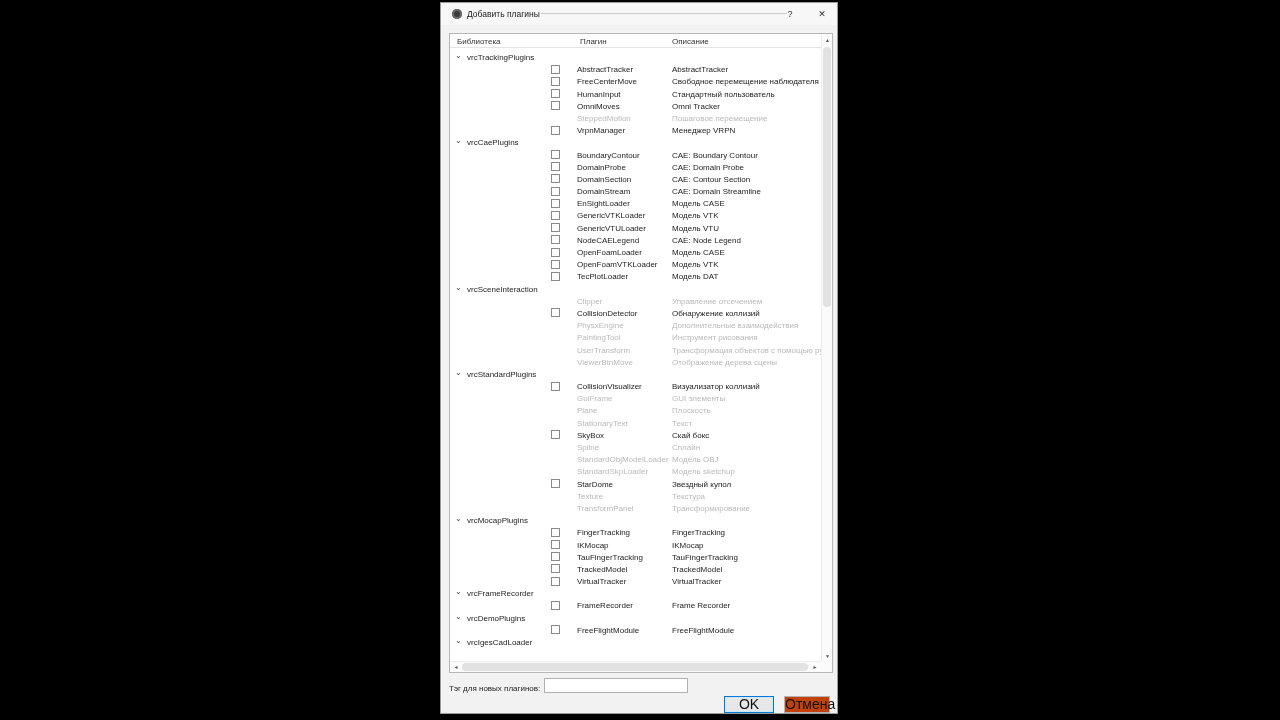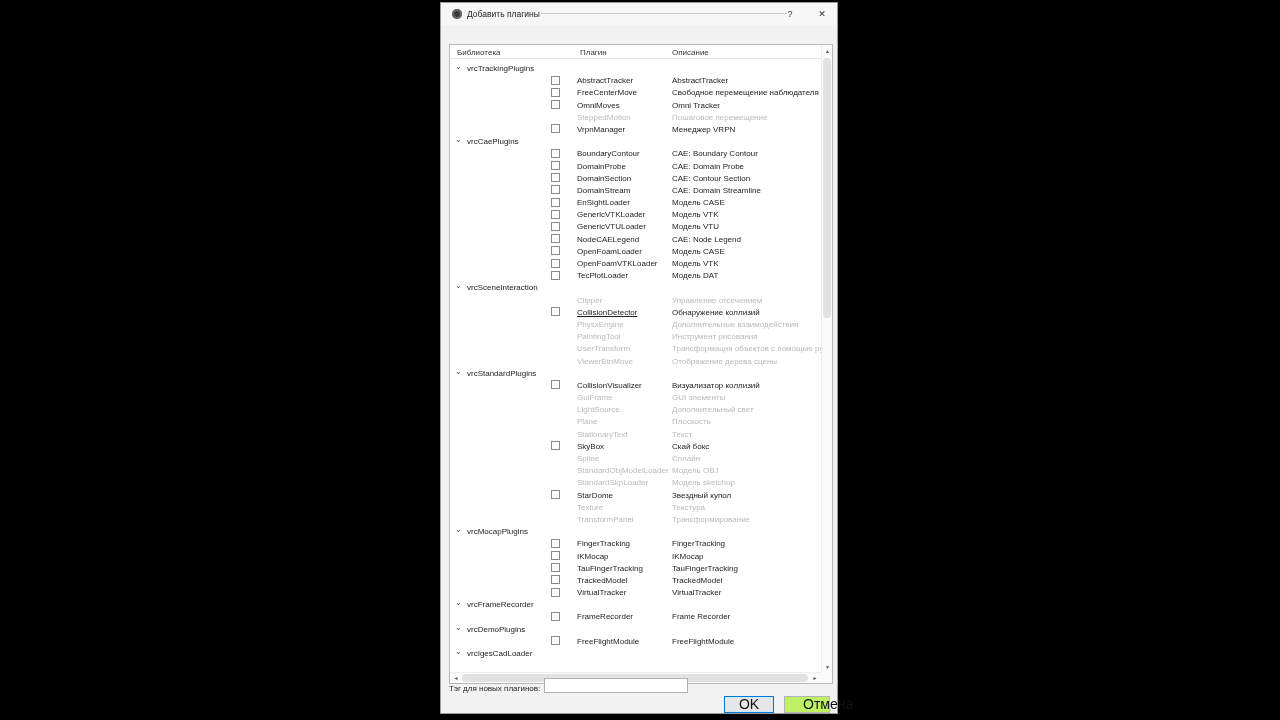--- a/index.html
+++ b/index.html
@@ -15,39 +15,39 @@
   .app-icon { position:absolute; left:11px; top:6px; width:10px; height:10px; border-radius:50%;
               background:#3a3a3a; box-shadow:inset 0 0 0 2px #6a6a6a; }
   .title-text { position:absolute; left:26px; top:6px; font-size:8.5px; color:#222; }
   .title-line { position:absolute; left:100px; top:10px; width:246px; height:1px; background:#c9c9c9; }
   .tb-btn { position:absolute; top:4px; width:14px; height:14px; font-size:9px; color:#333;
             text-align:center; line-height:14px; cursor:default; }
   .tb-help { right:40px; }
   .tb-close { right:8px; }
 
   
-  .listbox { position:absolute; left:8px; top:41px; width:384px; height:640px;
+  .listbox { position:absolute; left:8px; top:30px; width:384px; height:640px;
              background:#fff; border:1px solid #b7b7b7; overflow:hidden; }
   .list-header { position:absolute; left:0; top:0; width:372px; height:14px; background:#fff;
                  border-bottom:1px solid #e4e4e4; font-size:8px; color:#333; }
   .hdr-lib  { position:absolute; left:7px;   top:3px; }
   .hdr-plg  { position:absolute; left:130px; top:3px; }
   .hdr-desc { position:absolute; left:222px; top:3px; }
 
   .list-body { position:absolute; left:0; top:15px; width:371px; height:613px; overflow:hidden;
                padding-top:2px; }
   .row { position:relative; height:12.2px; font-size:8px; color:#1c1c1c; white-space:nowrap; }
   .row .chev { position:absolute; left:5px; top:0px; font-size:8px; color:#444; line-height:10px; }
   .row .grp  { position:absolute; left:17px; top:2px; }
   .row .cb   { position:absolute; left:101px; top:1.5px; width:9px; height:9px;
                border:1px solid #8a8a8a; background:#fff; }
   .row .nm   { position:absolute; left:127px; top:2px; width:94px; overflow:hidden; }
   .row .ds   { position:absolute; left:222px; top:2px; width:149px; overflow:hidden; }
   .row.gray .nm, .row.gray .ds { color:#b9b9b9; }
-  .row .u { text-decoration:underline; }
+  .row .u { }
 
   
   .vsb { position:absolute; right:0; top:0; width:11px; height:628px; background:#fbfbfb;
          border-left:1px solid #ededed; }
   .vsb .arr { position:absolute; left:0; width:11px; height:10px; font-size:5px; color:#555;
               text-align:center; line-height:10px; }
   .vsb .up { top:1px; } .vsb .dn { bottom:1px; }
   .vsb .thumb { position:absolute; left:1px; top:13px; width:8px; height:260px;
                 background:#e2e2e2; border-radius:4px; }
 
@@ -63,21 +63,21 @@
 
   
   .tag-label { position:absolute; left:8px; top:681px; font-size:8px; color:#222; }
   .tag-input { position:absolute; left:103px; top:675px; width:144px; height:15px;
                background:#fff; border:1px solid #b0b0b0; font-size:8px; padding:0 3px;
                font-family:"Liberation Sans", sans-serif; }
   .btn { position:absolute; top:693px; height:17px; font-size:14px; text-align:center;
          line-height:15px; color:#111; cursor:default; }
   .btn-ok { left:283px; width:50px; background:#e7e7e7; border:1px solid #0078d7;
             box-shadow:inset 0 0 0 1px #cfe8f9; }
-  .btn-cancel { left:343px; width:46px; background:#bef264; border:1px solid #b4b4b4;padding-left:18px; }
+  .btn-cancel { left:343px; width:46px; background:#c2410c; border:1px solid #b4b4b4; }
 </style>
 </head>
 <body>
 
 <div class="stage">
   <div class="dialog">
 
     <div class="titlebar">
       <span class="app-icon"></span>
       <span class="title-text">Добавить плагины</span>
@@ -103,20 +103,25 @@
             <span class="nm">AbstractTracker</span>
             <span class="ds">AbstractTracker</span>
           </div>
           <div class="row">
             <span class="cb"></span>
             <span class="nm">FreeCenterMove</span>
             <span class="ds">Свободное перемещение наблюдателя</span>
           </div>
           <div class="row">
             <span class="cb"></span>
+            <span class="nm">HumanInput</span>
+            <span class="ds">Стандартный пользователь</span>
+          </div>
+          <div class="row">
+            <span class="cb"></span>
             <span class="nm">OmniMoves</span>
             <span class="ds">Omni Tracker</span>
           </div>
           <div class="row gray">
             <span class="nm">SteppedMotion</span>
             <span class="ds">Пошаговое перемещение</span>
           </div>
           <div class="row">
             <span class="cb"></span>
             <span class="nm">VrpnManager</span>
@@ -215,24 +220,20 @@
             <span class="grp">vrcStandardPlugins</span>
           </div>
           <div class="row">
             <span class="cb"></span>
             <span class="nm">CollisionVisualizer</span>
             <span class="ds">Визуализатор коллизий</span>
           </div>
           <div class="row gray">
             <span class="nm">GuiFrame</span>
             <span class="ds">GUI элементы</span>
-          </div>
-          <div class="row gray">
-            <span class="nm">LightSource</span>
-            <span class="ds">Дополнительный свет</span>
           </div>
           <div class="row gray">
             <span class="nm">Plane</span>
             <span class="ds">Плоскость</span>
           </div>
           <div class="row gray">
             <span class="nm">StationaryText</span>
             <span class="ds">Текст</span>
           </div>
           <div class="row">

